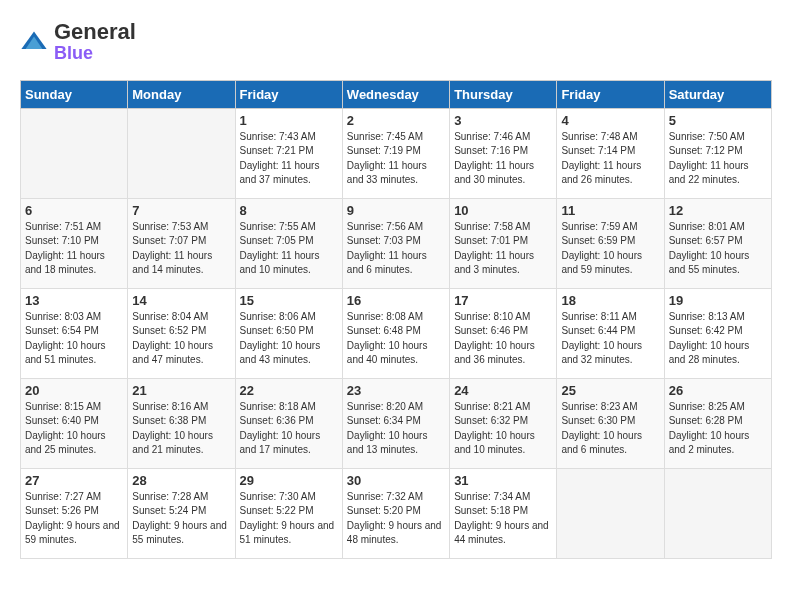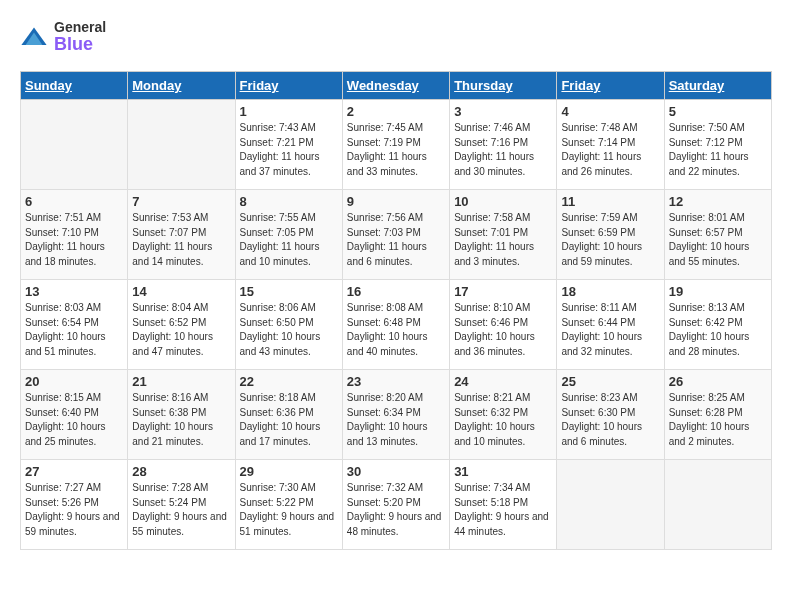--- a/index.html
+++ b/index.html
@@ -20,21 +20,21 @@
       display: flex;
       align-items: center;
       gap: 6px;
     }
     .logo-text {
       display: flex;
       flex-direction: column;
       line-height: 1.1;
     }
     .logo-general {
-      font-size: 14px;
+      font-size: 22px;
       font-weight: bold;
       color: #333;
     }
     .logo-blue {
       font-size: 18px;
       font-weight: bold;
       color: #8b5cf6;
     }
     .logo-icon {
       width: 28px;
@@ -60,21 +60,20 @@
       table-layout: fixed;
     }
     thead tr th {
       background: #1a6bb5;
       color: #fff;
       font-size: 13px;
       font-weight: bold;
       padding: 6px 4px;
       text-align: left;
       border: 1px solid #ccc;
-      text-decoration: underline;
     }
     td {
       border: 1px solid #ddd;
       vertical-align: top;
       padding: 4px;
       font-size: 10.5px;
       color: #333;
       height: 90px;
       background: #fff;
     }

